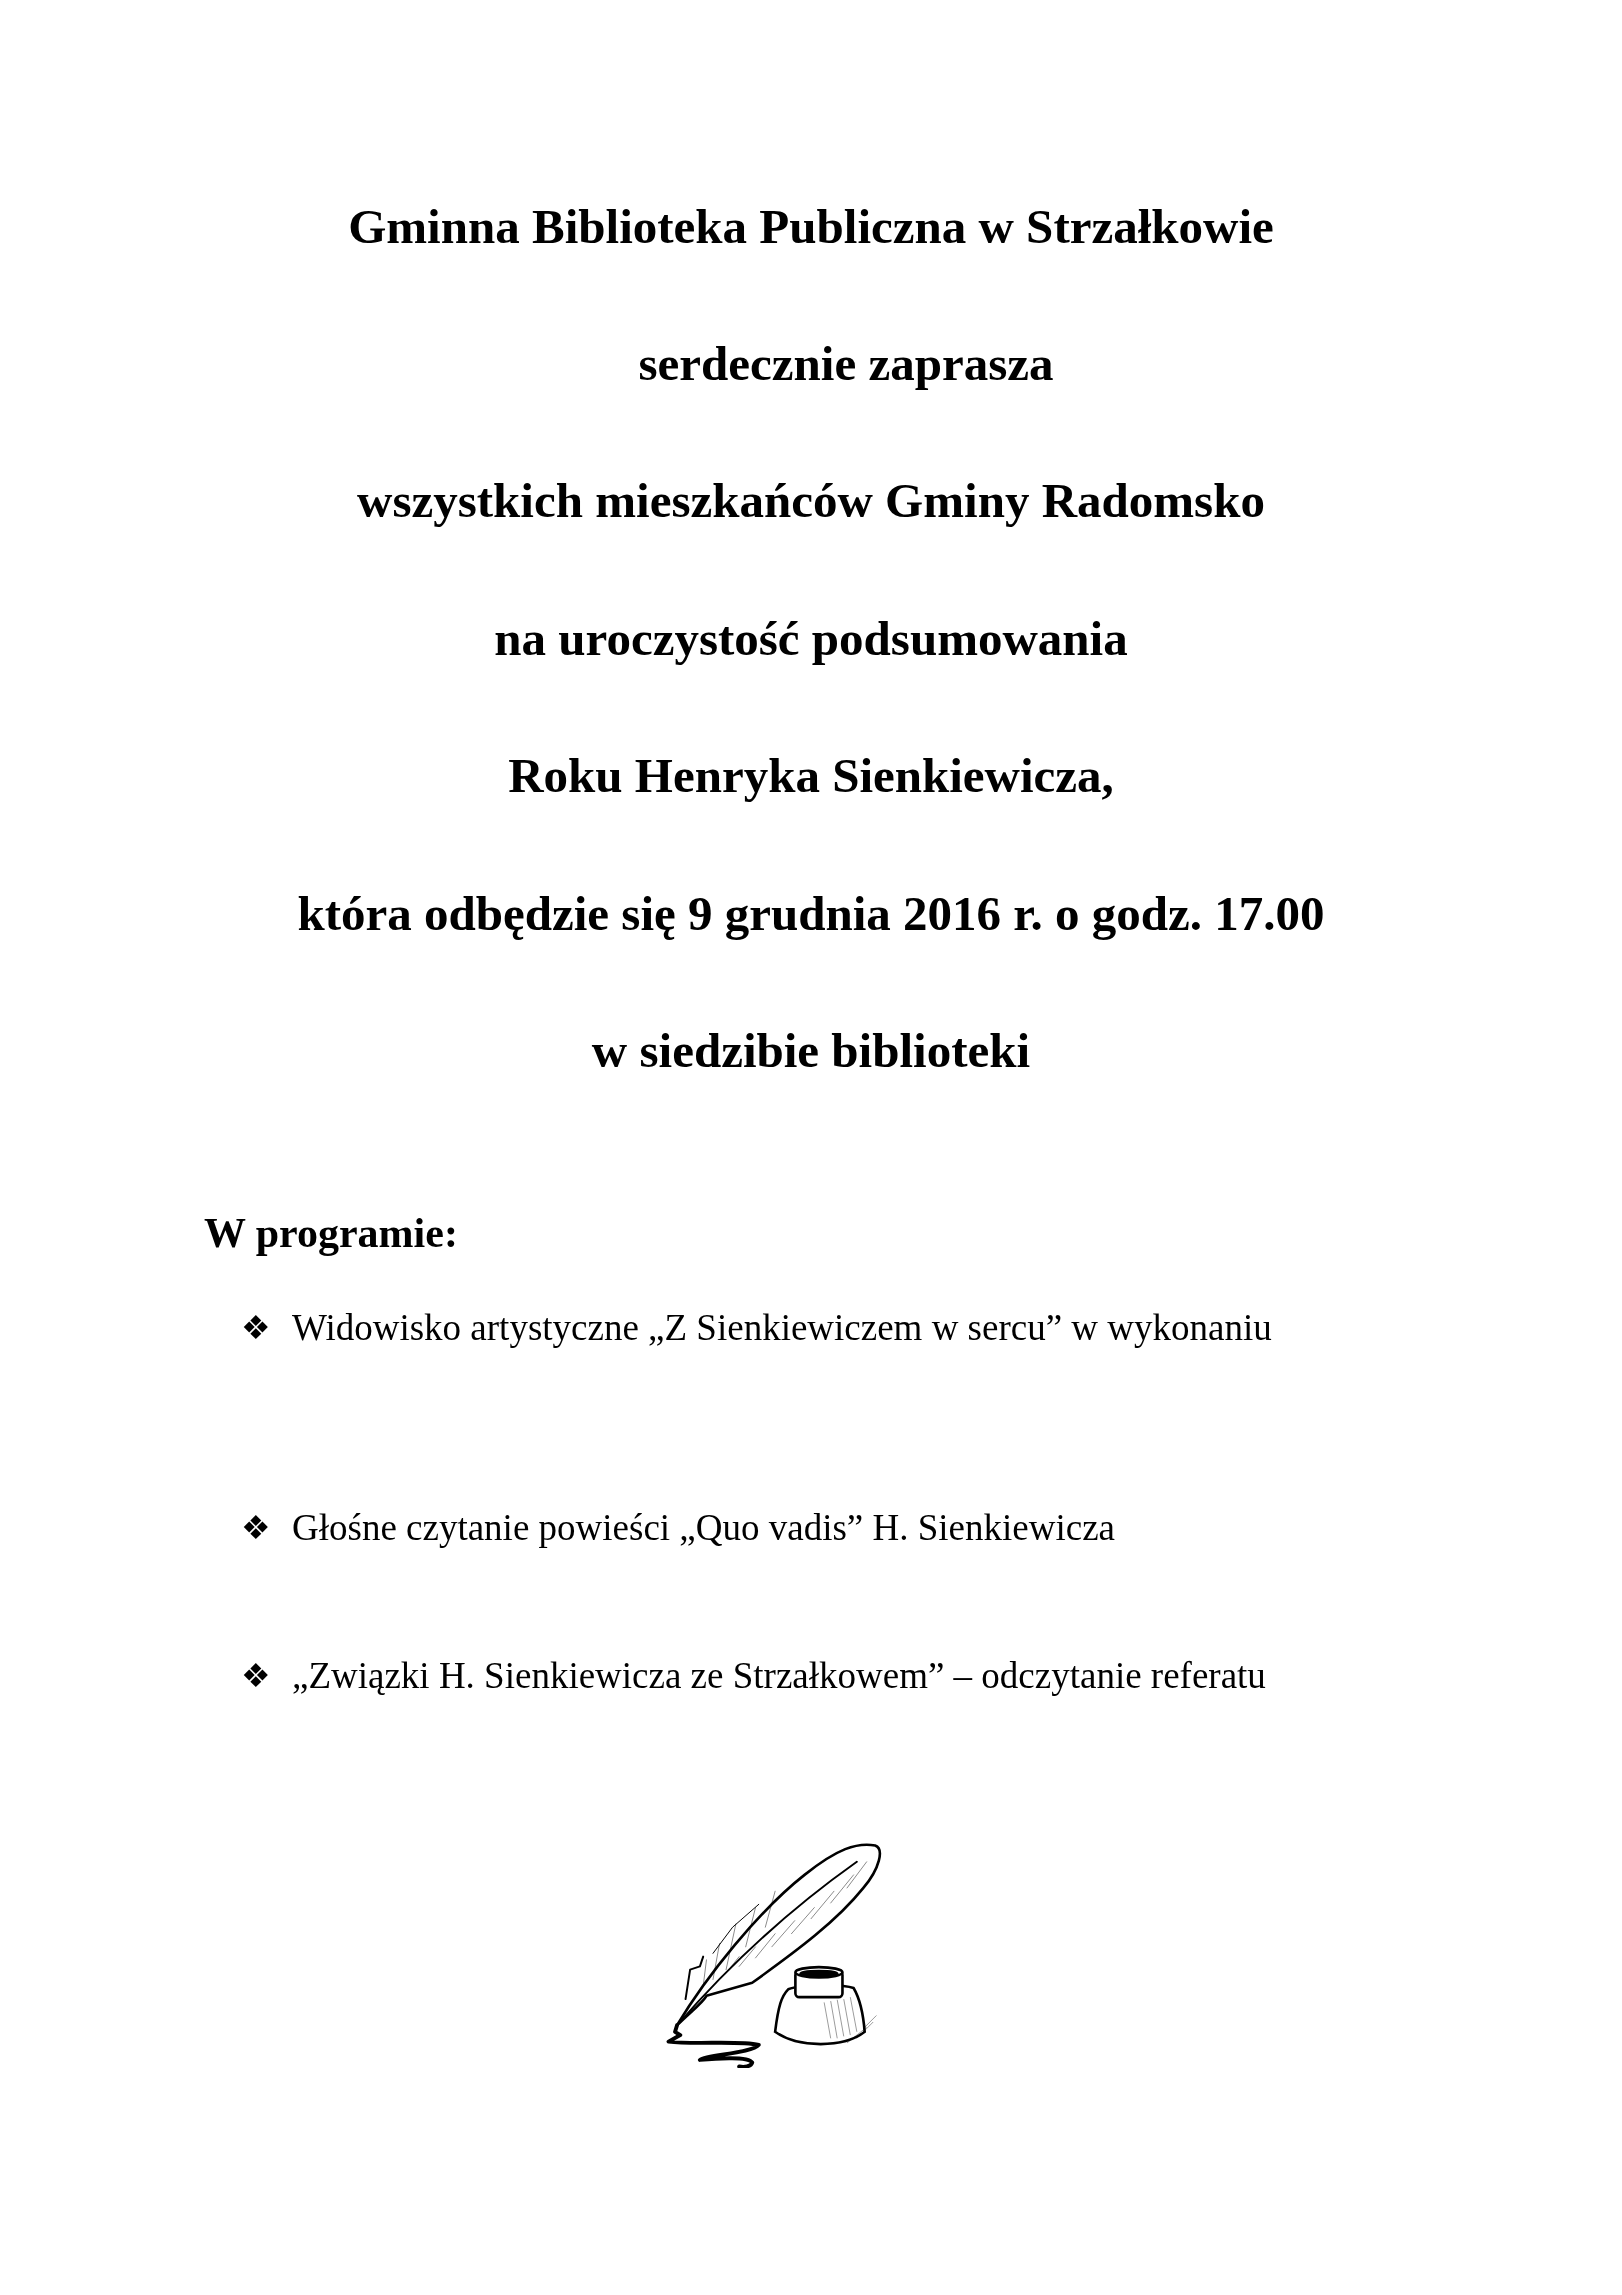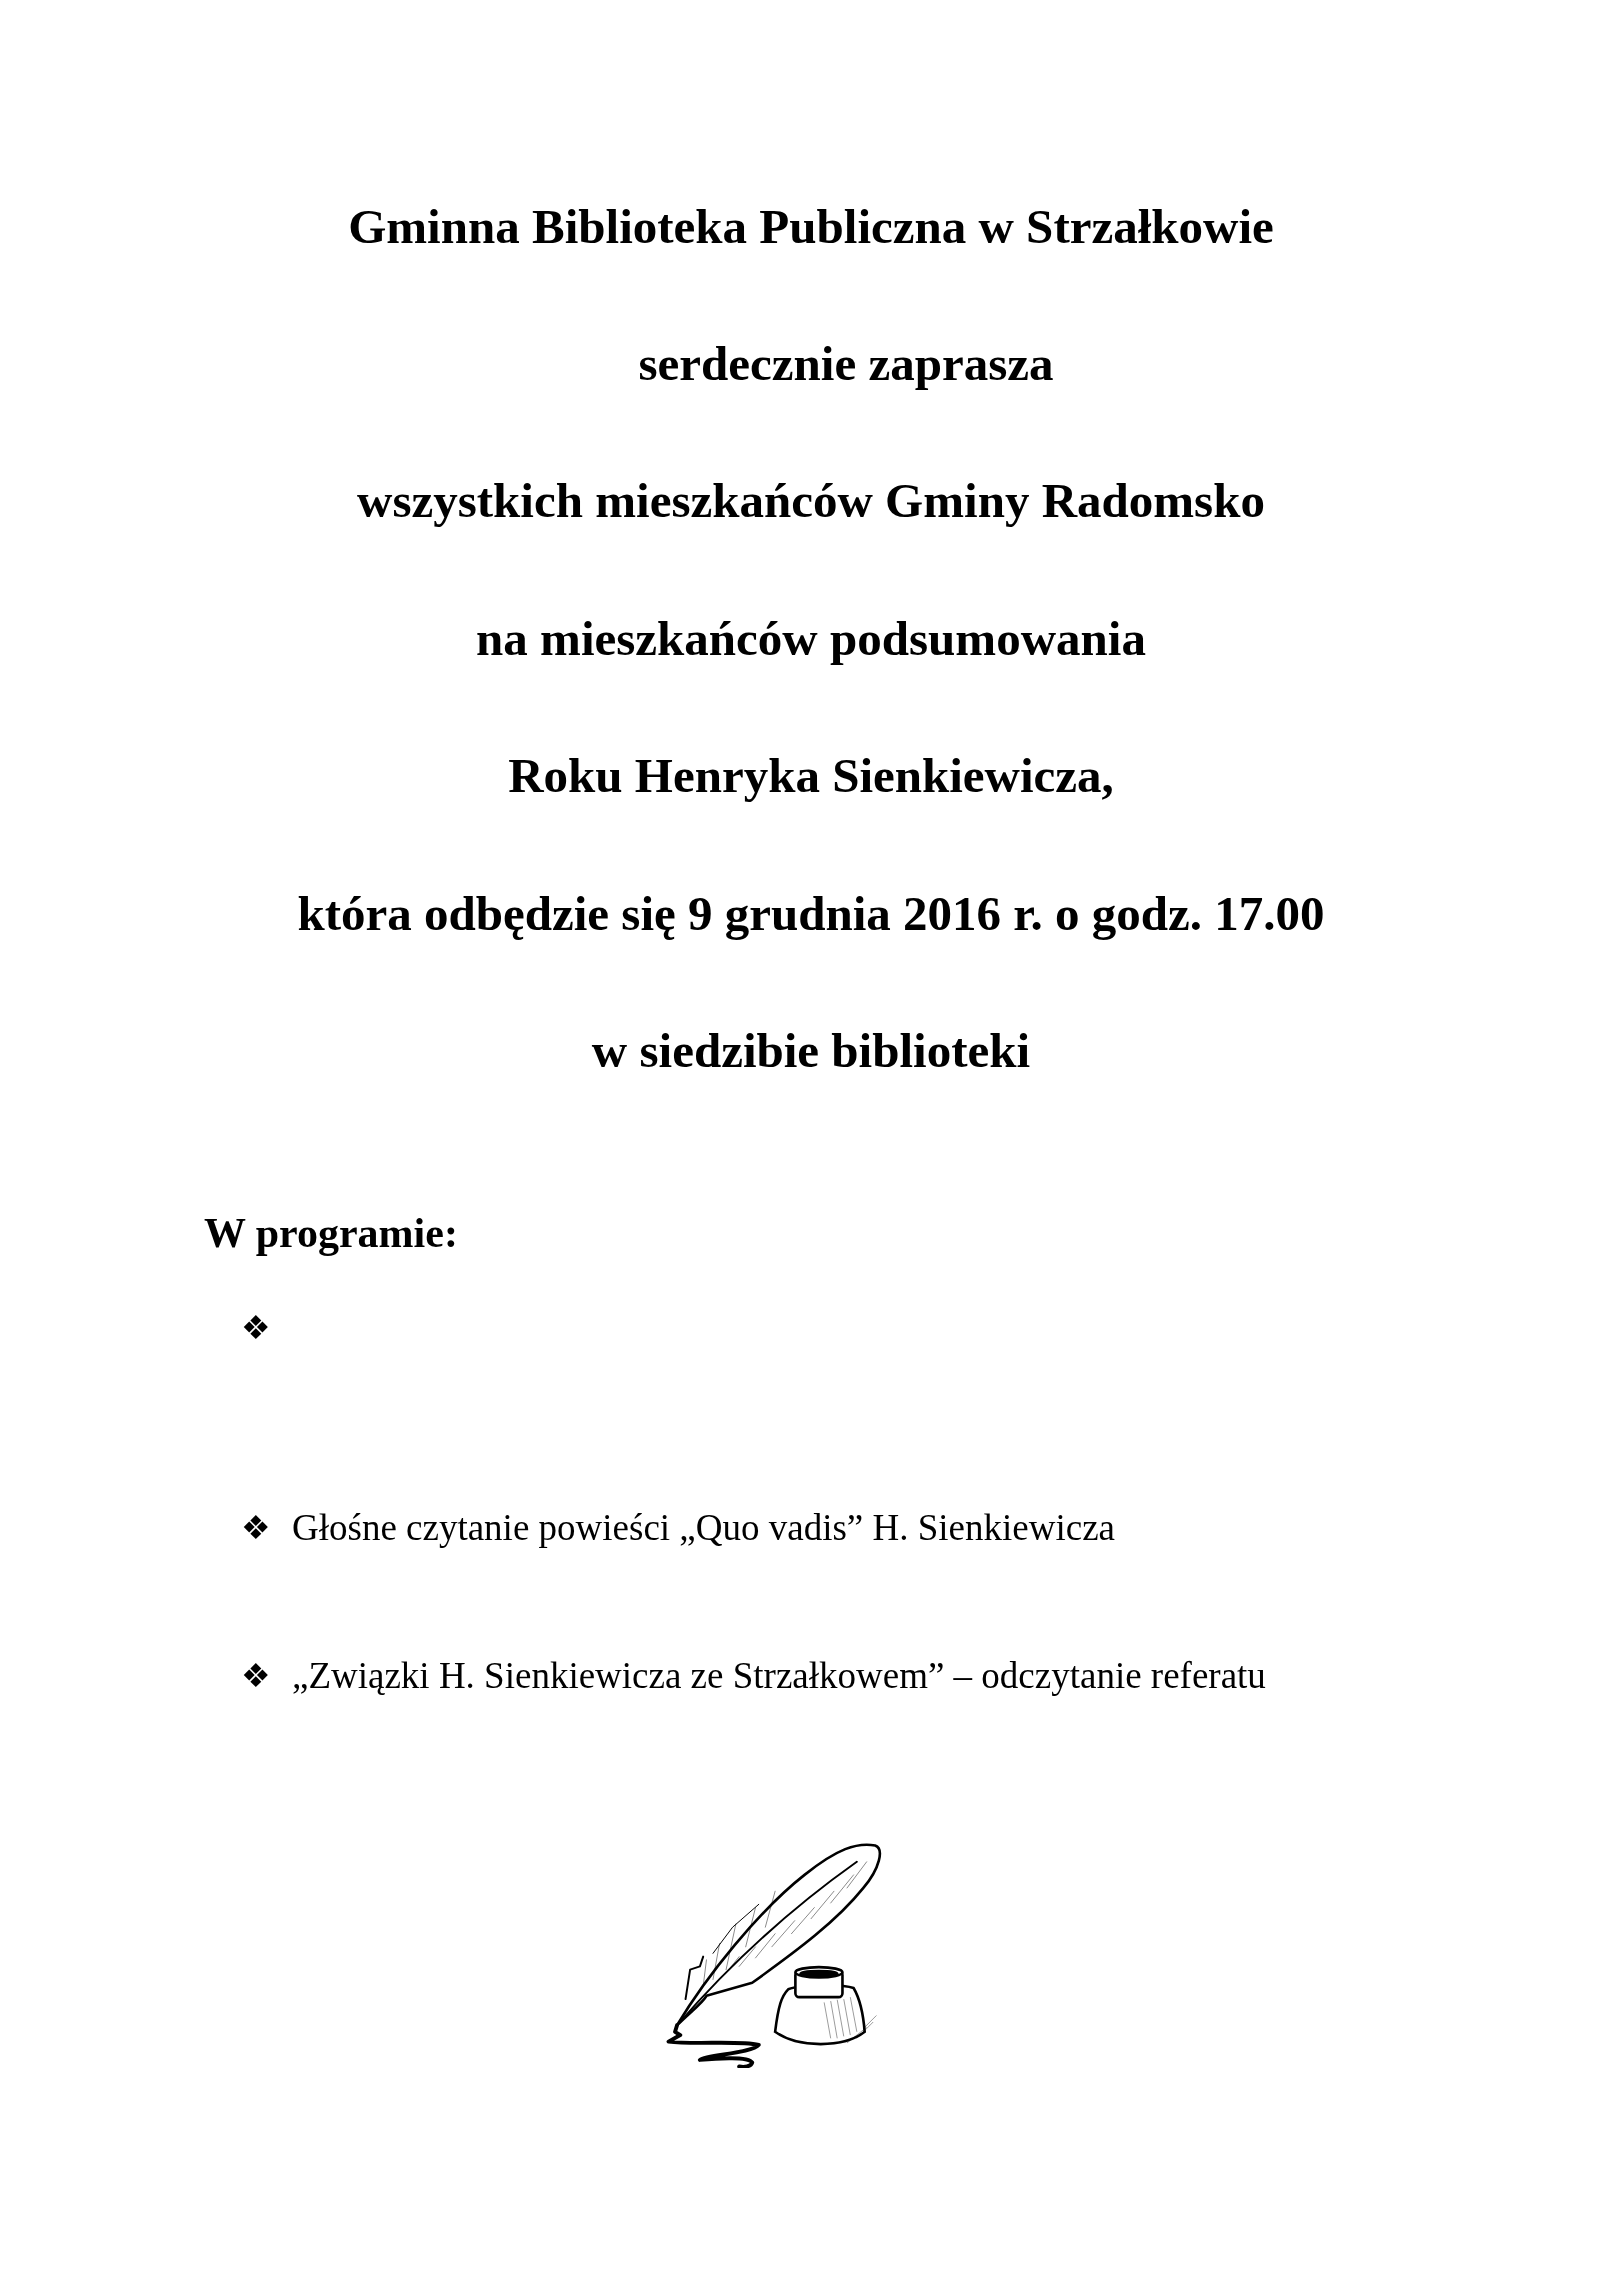--- a/index.html
+++ b/index.html
@@ -24,29 +24,30 @@
   #item3 { top: 1654px; }
   .illustration { position: absolute; left: 628px; top: 1806px; width: 340px; height: 262px; }
 </style>
 </head>
 <body>
 
 <div>
   <div id="h1" class="heading">Gminna Biblioteka Publiczna  w Strzałkowie</div>
   <div id="h2" class="heading">serdecznie zaprasza</div>
   <div id="h3" class="heading">wszystkich mieszkańców Gminy Radomsko</div>
-  <div id="h4" class="heading">na mieszkańców podsumowania</div>
+  <div id="h4" class="heading">na uroczystość podsumowania</div>
   <div id="h5" class="heading">Roku Henryka Sienkiewicza,</div>
   <div id="h6" class="heading">która odbędzie się 9 grudnia 2016 r. o godz. 17.00</div>
   <div id="h7" class="heading">w siedzibie biblioteki</div>
 
   <div class="program-label">W programie:</div>
 
   <div id="item1" class="prog-item">
     <span class="bullet">❖</span>
+    <span class="text">Widowisko artystyczne „Z Sienkiewiczem w sercu”  w wykonaniu</span>
   </div>
 
   <div id="item2" class="prog-item">
     <span class="bullet">❖</span>
     <span class="text">Głośne czytanie  powieści „Quo vadis”  H. Sienkiewicza</span>
   </div>
 
   <div id="item3" class="prog-item">
     <span class="bullet">❖</span>
     <span class="text">„Związki H. Sienkiewicza ze Strzałkowem” – odczytanie referatu</span>

